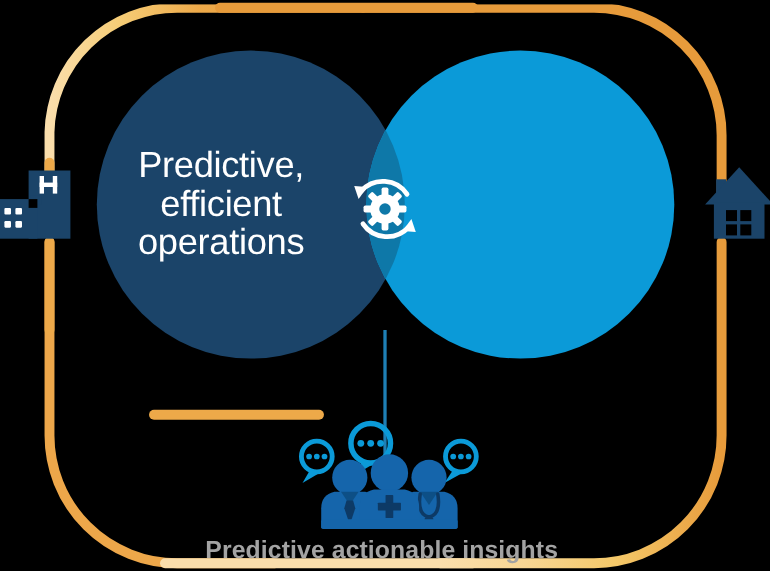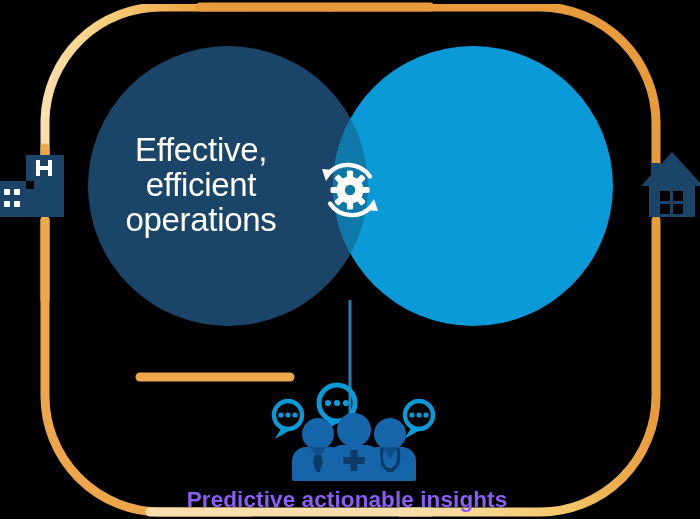--- a/index.html
+++ b/index.html
@@ -28,21 +28,21 @@
   #label-right{
     left:396px; top:152px; width:210px;
     font-size:33px;
   }
 
   
   #caption{
     position:absolute;
     left:0; top:487px; width:694px;
     text-align:center;
-    color:#8b5cf6;
+    color:#a3a3a3;
     font-size:22.5px;
     font-weight:bold;
     letter-spacing:0.1px;
   }
 </style>
 </head>
 <body>
 
 <div id="stage">
 
@@ -249,20 +249,20 @@
           <rect x="350.5" y="450" width="7" height="21" rx="0.6"></rect>
           <rect x="343.5" y="457" width="21" height="7" rx="0.6"></rect>
         </g>
       </g>
 
       <rect x="292" y="472" width="124" height="9" rx="2"></rect>
     </g>
 
   </svg>
 
-  <div class="circle-label" id="label-left">Effective,
+  <div class="circle-label" id="label-left">Predictive,
 efficient
 operations</div>
 
 
   <div id="caption">Predictive actionable insights</div>
 
 </div>
 
 </body></html>

